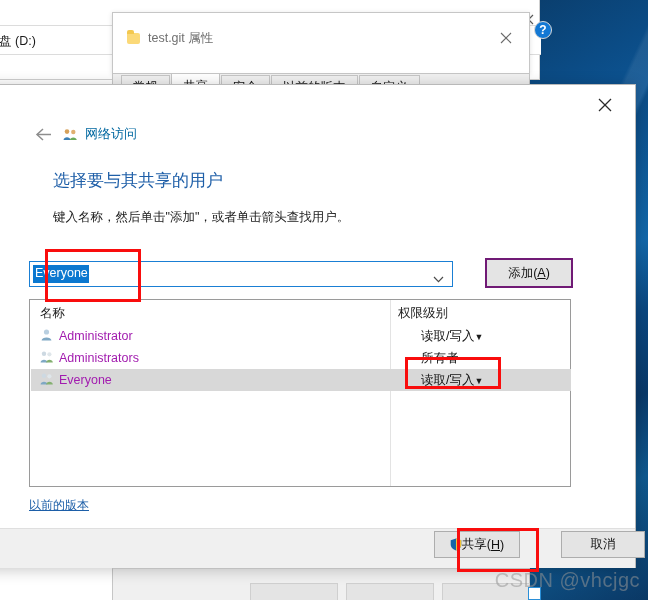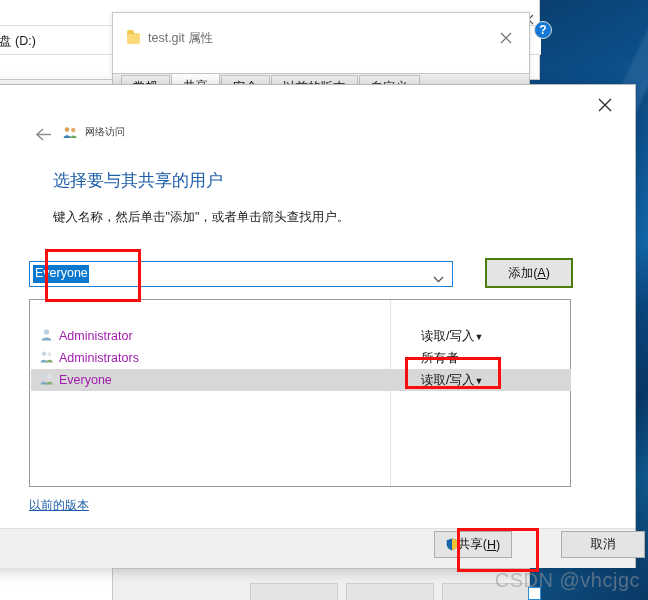--- a/index.html
+++ b/index.html
@@ -163,21 +163,21 @@
   }
   .back-arrow {
     position:absolute; left: 56px; top: 36px;
     width: 26px; height: 26px;
     display:flex; align-items:center; justify-content:center;
     color:#8d8d8d; font-size: 19px;
   }
   .dlg-crumb {
     position:absolute; left: 88px; top: 40px;
     display:flex; align-items:center; gap:7px;
-    font-size: 10px; color:#404040;
+    font-size: 13px; color:#0369a1;
   }
   .users-ico {
     width: 15px; height: 13px; position: relative; flex: none;
   }
   .dlg-h1 {
     position:absolute; left: 78px; top: 84px;
     font-size: 17px; color:#1f5fa8; font-weight: normal;
   }
   .dlg-sub {
     position:absolute; left: 78px; top: 124px;
@@ -196,21 +196,21 @@
     background: #0b78d0; color: #ffffff;
     font-size: 12.5px; padding: 1px 1px 2px 2px;
     line-height: 15px;
   }
   .combo-caret {
     position:absolute; right: 8px; top: 7px; color:#4a4a4a;
   }
   .add-btn {
     position:absolute; left: 510px; top: 173px;
     width: 88px; height: 30px;
-    border: 2px solid #4d7c0f; background: #e4e4e4;
+    border: 2px solid #701a75; background: #e4e4e4;
     display:flex; align-items:center; justify-content:center;
     font-size: 12.5px; color:#101010;
   }
   .add-btn u { text-decoration: underline; }
 
   
   .listbox {
     position:absolute; left: 54px; top: 214px;
     width: 542px; height: 188px;
     border: 1px solid #9a9a9a; background:#ffffff;
@@ -250,21 +250,21 @@
 
   
   .dlg-footer {
     position:absolute; left: 0; top: 443px;
     width: 660px; height: 40px;
     background: #f0f0f0;
     border-top: 1px solid #dfdfdf;
   }
   .share-btn {
     position:absolute; left: 459px; top: 446px;
-    width: 78px; height: 27px;
+    width: 86px; height: 27px;
     background:#e4e4e4; border:1px solid #adadad;
     display:flex; align-items:center; justify-content:center; gap:0;
     font-size: 12.5px; color:#101010;
   }
   .shield {
     width: 12px; height: 13px; flex:none;
   }
   .cancel-btn {
     position:absolute; left: 570px; top: 446px;
     width: 84px; height: 27px;
@@ -393,20 +393,24 @@
 
     <div class="add-btn">
       <span>添加(</span>
         <u>A</u>
         <span>)</span>
     </div>
 
     <div class="listbox">
       <div class="lb-divider"></div>
 
+      <div class="lb-head">
+        <span class="c1">名称</span>
+        <span class="c2">权限级别</span>
+      </div>
 
       <div class="lrow" style="top:25px;">
         <span class="nm">
           <span>
             <svg width="13" height="13" viewBox="0 0 13 13">
               <circle cx="6.5" cy="4" r="2.6" fill="#b9cfe0"></circle>
               <path d="M1.6 12.5 C1.6 8.4 11.4 8.4 11.4 12.5 Z" fill="#7fa8c4"></path>
             </svg>
           </span>
           <span>Administrator</span>

